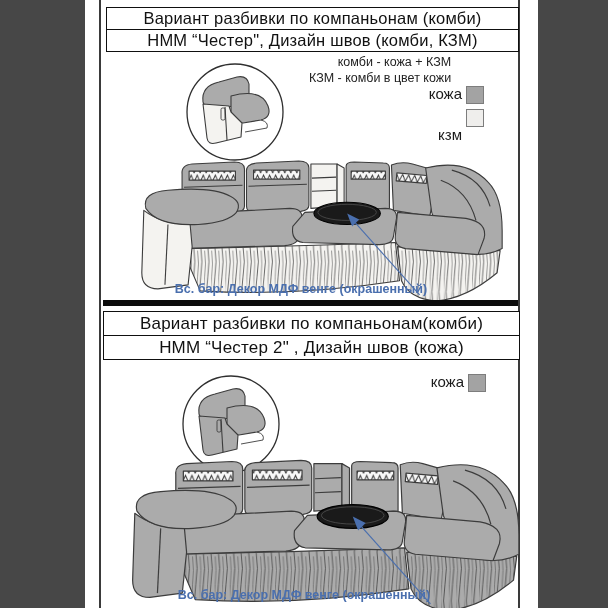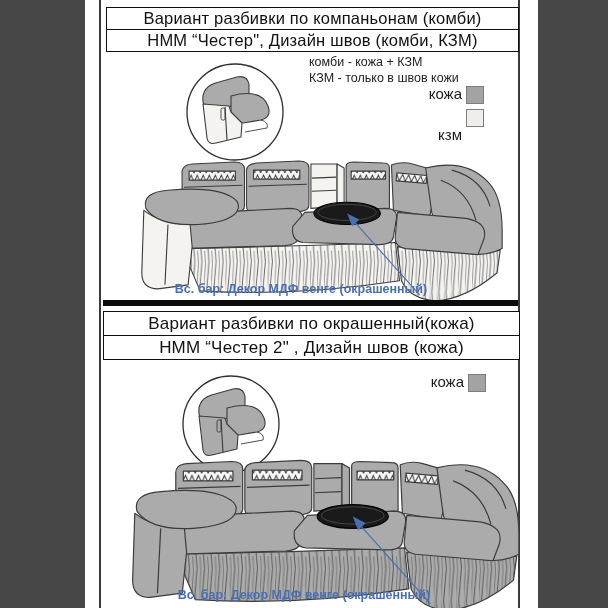--- a/index.html
+++ b/index.html
@@ -13,21 +13,21 @@
   .page-line-right{left:518px;}
   .title-box{position:absolute;border:1.7px solid #0f0f0f;background:#fff;}
   .title-row{display:flex;align-items:center;justify-content:center;
              font-size:16.5px;letter-spacing:.2px;white-space:nowrap;}
   .title-row.first{border-bottom:1.7px solid #0f0f0f;}
   .separator-bar{position:absolute;left:103px;top:300px;width:415px;height:6px;background:#0c0c0c;}
   .panel1-box{left:106px;top:7px;width:411px;}
   .panel1-box .title-row{height:21px;}
   .panel2-box{left:103px;top:311px;width:415px;}
   .panel2-box .title-row{height:23px;font-size:17px;}
-  .note{position:absolute;left:309px;top:54px;font-size:12.5px;line-height:16px;color:#222;}
+  .note{position:absolute;left:309px;top:54px;font-size:12.5px;line-height:16px;color:#222;text-align:right;}
   .legend-label{position:absolute;font-size:15px;color:#1a1a1a;text-align:right;width:44px;}
   .swatch{position:absolute;width:16px;height:16px;border:1.6px solid #7d7d7d;}
   .annotation{position:absolute;width:320px;text-align:center;font-size:12.5px;
               color:var(--annotation,#4a6fae);font-weight:bold;}
   .detail-circle{position:absolute;}
   .sofa-combi{--base:var(--kzm,#f4f3f0);}
   .sofa-leather{--base:var(--leather,#ababab);}
   svg{display:block;}
 </style>
 </head>
@@ -118,42 +118,42 @@
   <div class="page-line page-line-left"></div>
   <div class="page-line page-line-right"></div>
 
   <div class="title-box panel1-box">
     <div class="title-row first">Вариант разбивки по компаньонам (комби)</div>
     <div class="title-row">НММ “Честер", Дизайн швов (комби, КЗМ)</div>
   </div>
 
   <div class="note">
     <div>комби - кожа + КЗМ</div>
-    <div>КЗМ - только в швов кожи</div>
+    <div>КЗМ - комби в цвет кожи</div>
   </div>
 
   <div class="legend-label" style="left:418px;top:85px;">кожа</div>
   <div class="swatch" style="left: 466px; top: 86px; background-color: rgb(163, 163, 163);"></div>
   <div class="legend-label" style="left:418px;top:116px;margin-top:10px;">кзм</div>
   <div class="swatch" style="left: 466px; top: 109px; background-color: rgb(239, 238, 236);"></div>
 
   <svg class="detail-circle sofa-combi" style="left:185px;top:62px;" width="100" height="100">
     <use href="#armrest-detail"></use>
   </svg>
 
   <svg class="sofa-combi" style="position:absolute;left:133px;top:156px;" width="384" height="153" viewBox="0 0 380 152">
     <use href="#sofa-shape"></use>
   </svg>
 
   <div class="annotation" style="left:141px;top:282px;">Вс. бар: Декор МДФ венге (окрашенный)</div>
 
   <div class="separator-bar"></div>
 
   <div class="title-box panel2-box">
-    <div class="title-row first">Вариант разбивки по окрашенный(кожа)</div>
+    <div class="title-row first">Вариант разбивки по компаньонам(комби)</div>
     <div class="title-row">НММ “Честер 2" , Дизайн швов (кожа)</div>
   </div>
 
   <div class="legend-label" style="left:420px;top:373px;">кожа</div>
   <div class="swatch" style="left: 468px; top: 374px; background-color: rgb(163, 163, 163);"></div>
 
   <svg class="detail-circle sofa-leather" style="left:181px;top:374px;" width="100" height="100">
     <use href="#armrest-detail"></use>
   </svg>
 

